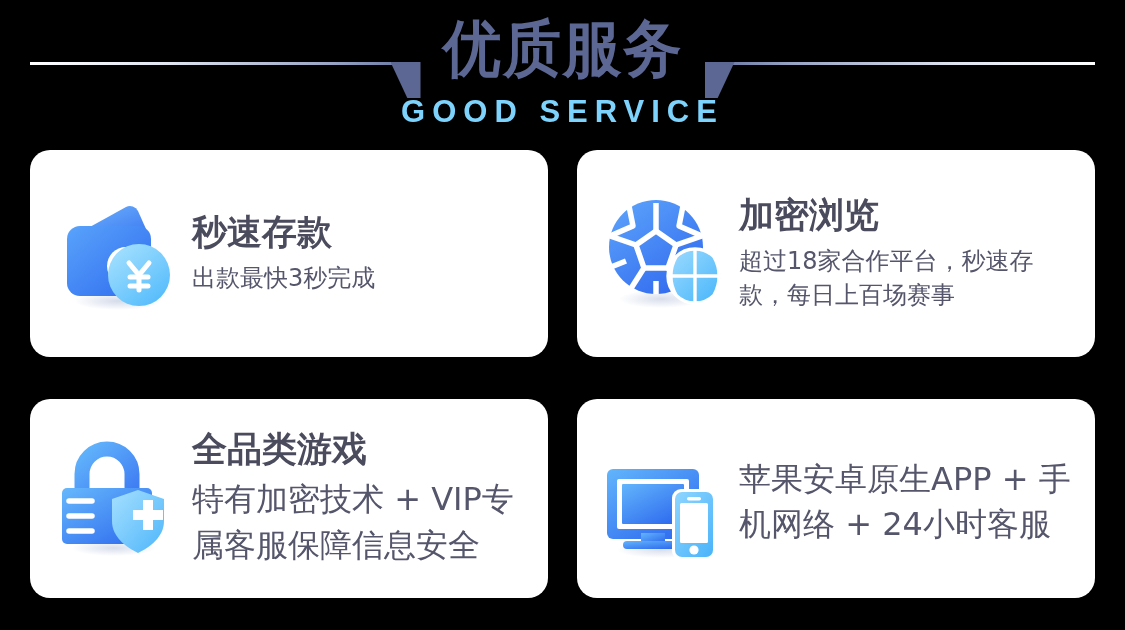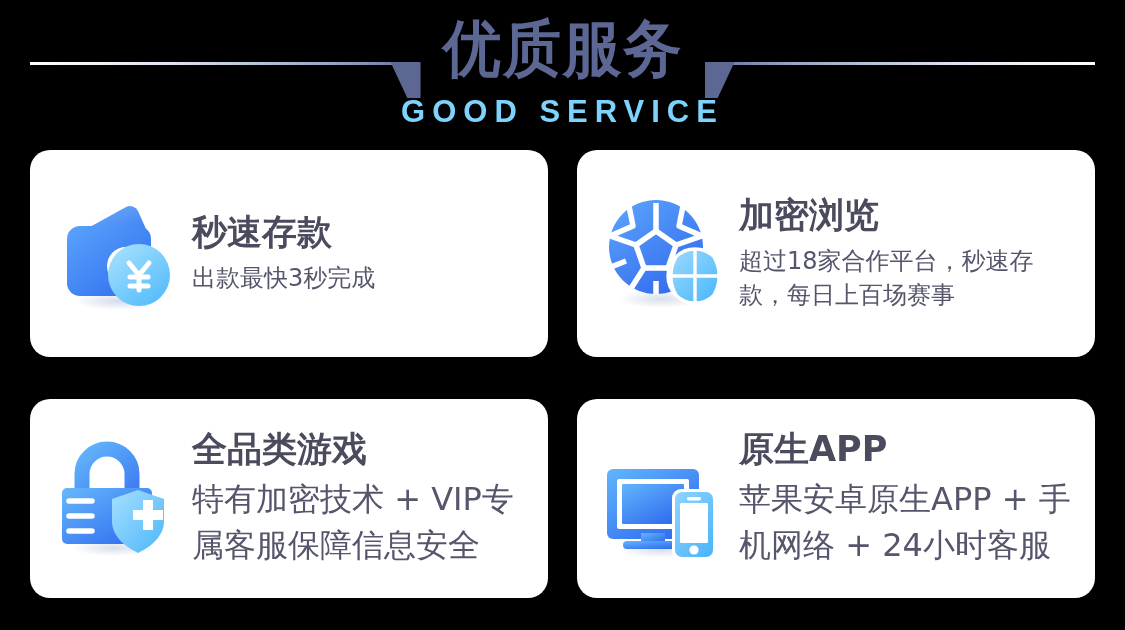--- a/index.html
+++ b/index.html
@@ -320,19 +320,18 @@
           <rect x="38" y="95" width="24" height="11" fill="url(#mg1)"></rect>
           <rect x="20" y="103" width="60" height="8" rx="4" fill="url(#mg1)"></rect>
           <rect x="69" y="51" width="44" height="71" rx="9" fill="#ffffff"></rect>
           <rect x="72" y="54" width="38" height="65" rx="7" fill="url(#mg2)"></rect>
           <rect x="77" y="65" width="28" height="40" rx="1.5" fill="#ffffff"></rect>
           <rect x="84" y="59" width="14" height="3.4" rx="1.7" fill="#ffffff"></rect>
           <circle cx="91" cy="112" r="4.6" fill="#ffffff"></circle>
         </svg>
       </div>
       <div class="card-text">
-        <div class="card-title">原生APP</div>
         <div class="card-desc tight">苹果安卓原生APP + 手机网络 + 24小时客服</div>
       </div>
     </div>
 
   </div>
 </div>
 
 </body></html>

